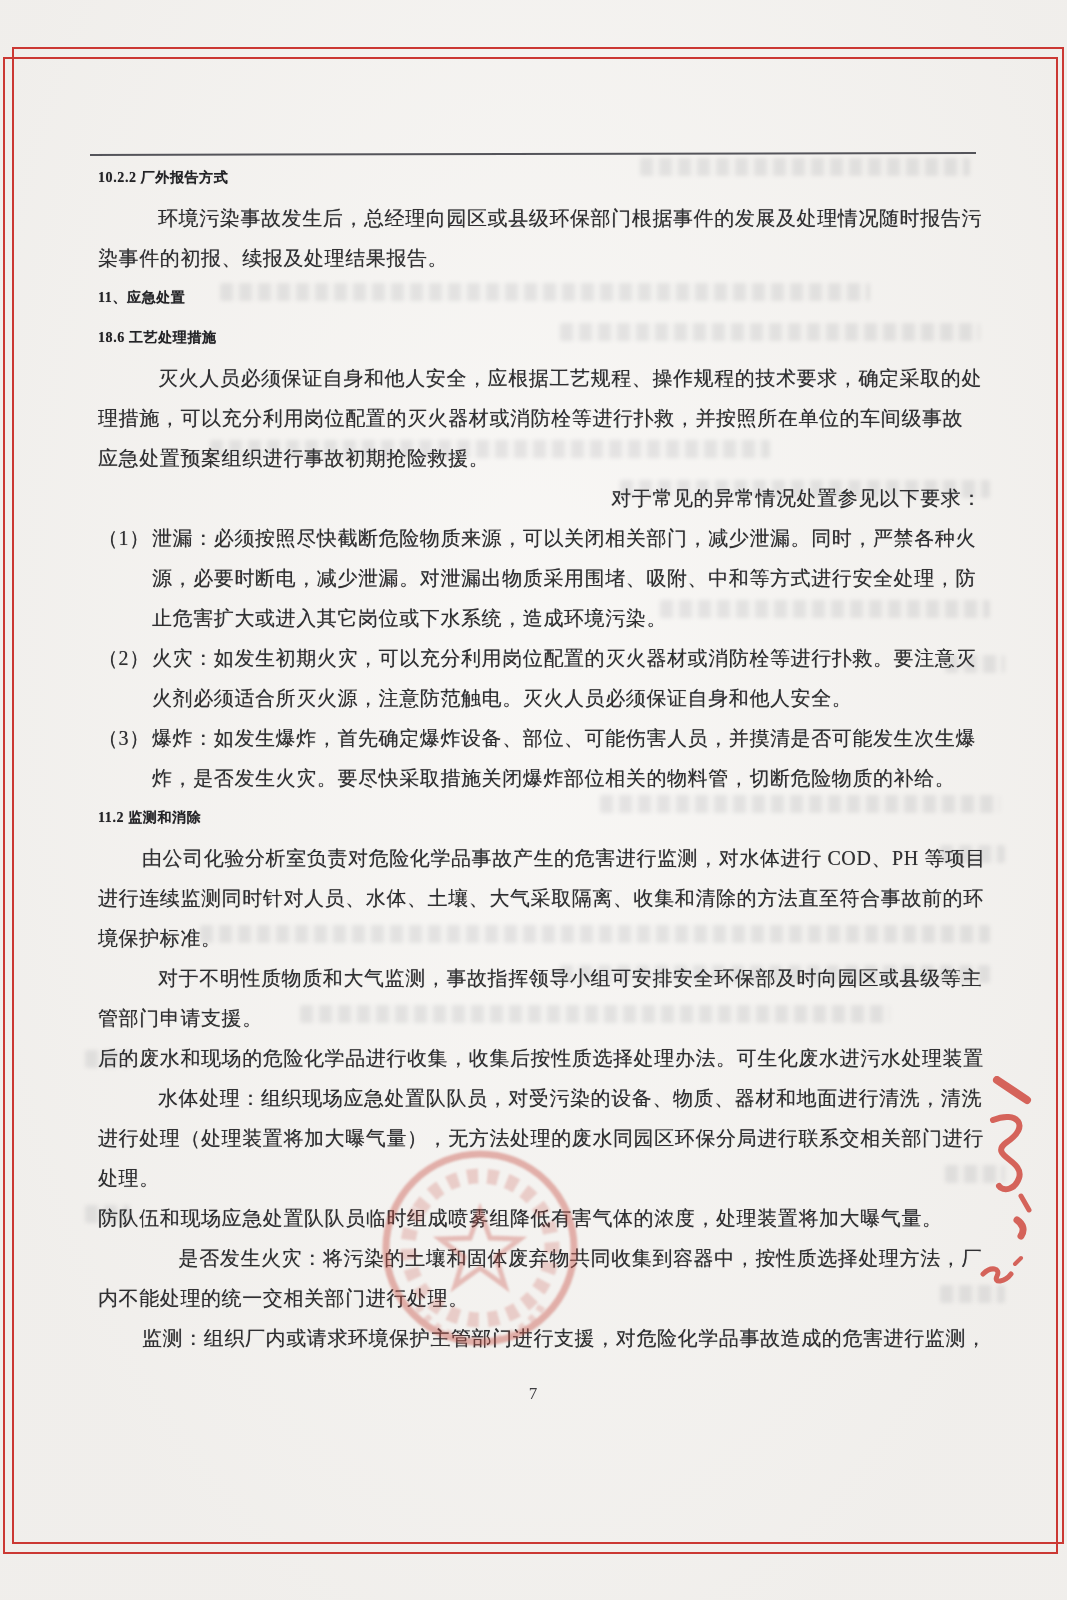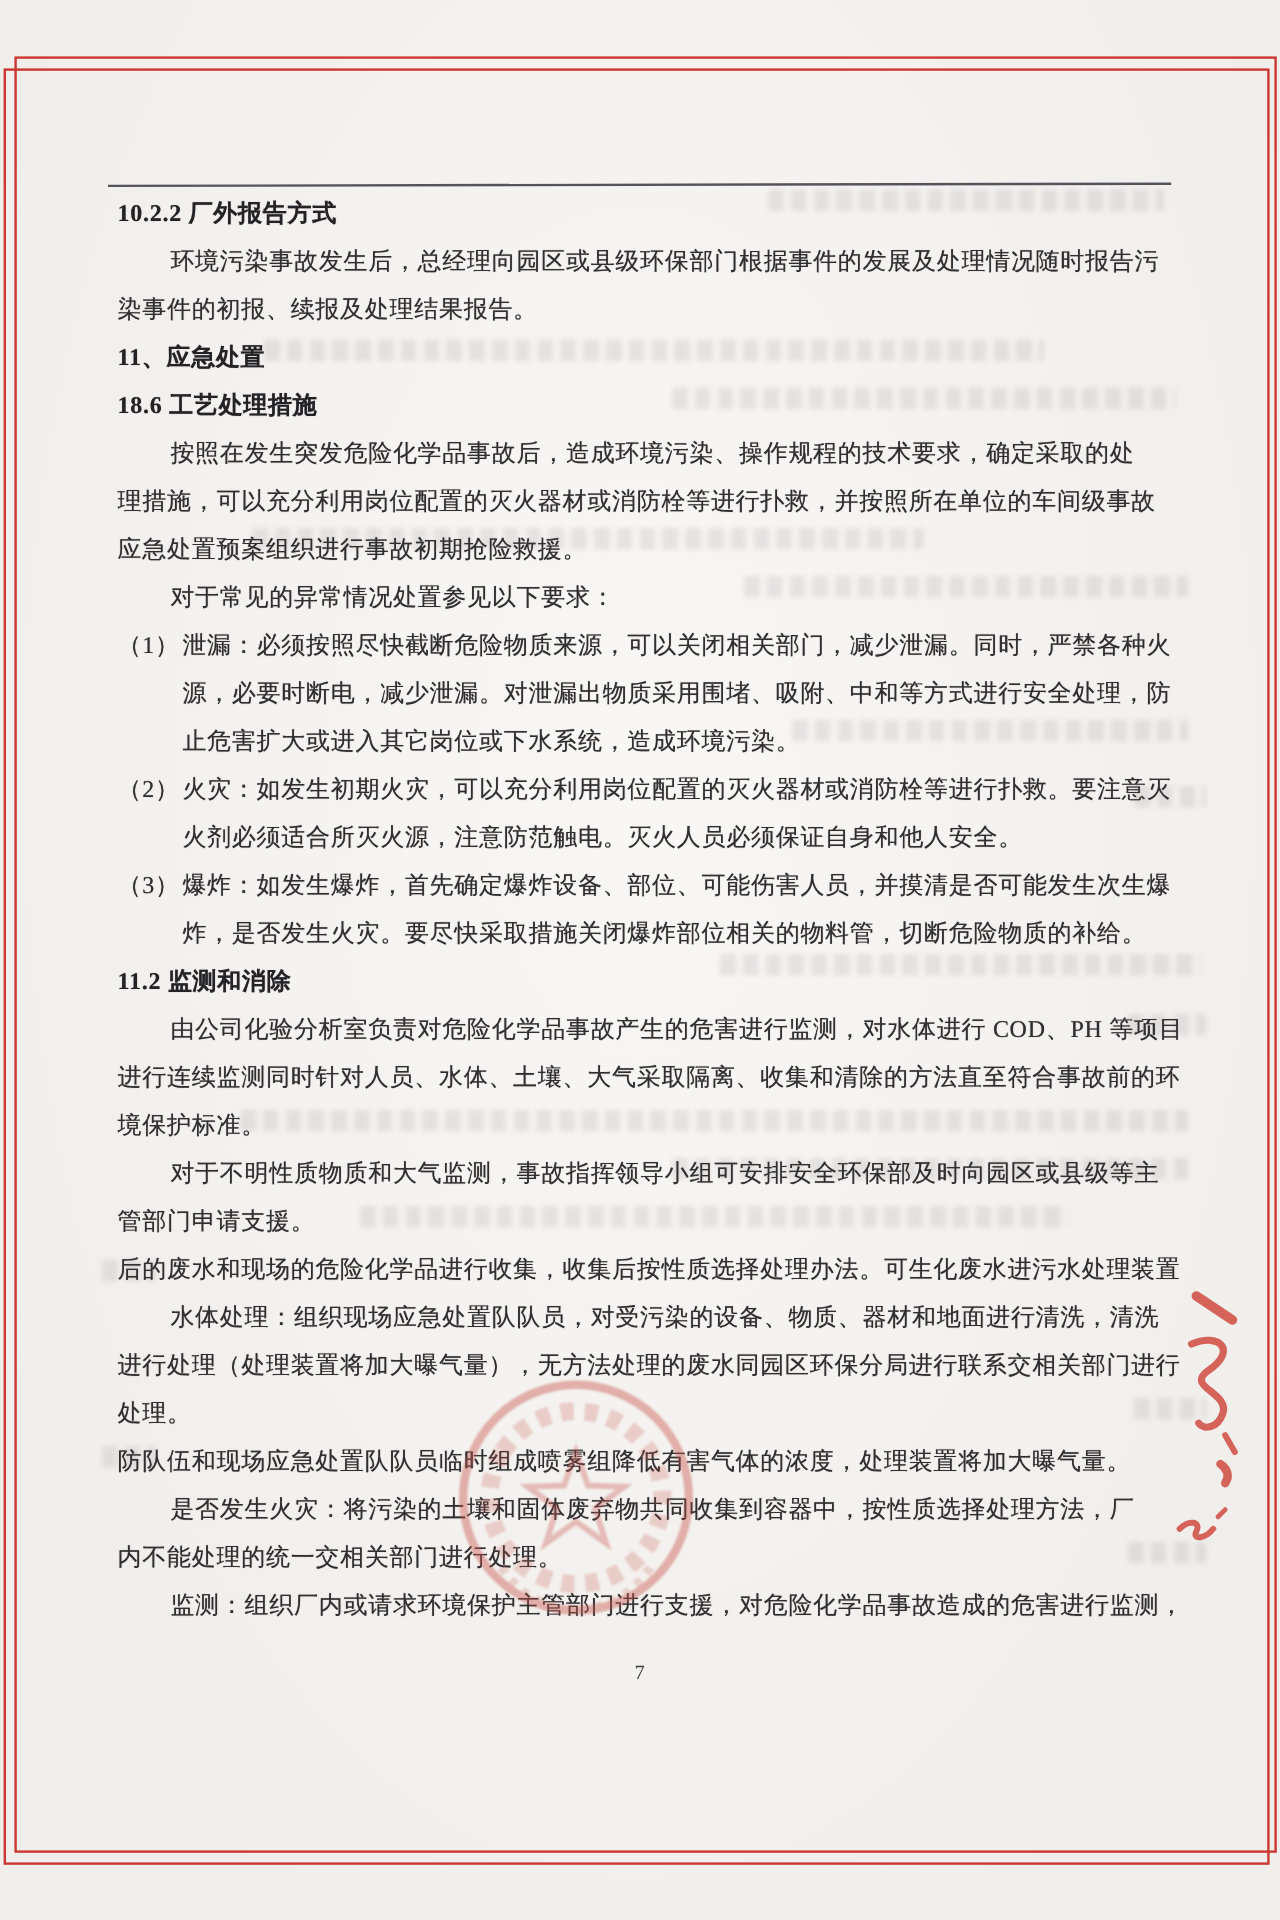--- a/index.html
+++ b/index.html
@@ -22,22 +22,22 @@
     background:#54545a;transform:rotate(-0.12deg);
   }
 
   
   .doc{
     position:absolute;left:98px;top:158px;width:884px;
     font-size:20px;letter-spacing:0.6px;line-height:40px;
     text-shadow:0 0 0.7px rgba(60,60,65,0.65);
   }
   .line{height:40px;white-space:nowrap;}
-  .line.heading{font-weight:bold;font-size:20px;color:#232326;}
-  .line.indent{text-indent:44px;}
+  .line.heading{font-weight:bold;font-size:14px;color:#232326;}
+  .line.indent{text-indent:44px;text-align:right;}
   .line.list{display:flex;}
   .line.list .marker{width:54px;flex:0 0 54px;}
   .line.listcont{padding-left:54px;}
 
   .page-number{
     position:absolute;left:0;top:1384px;width:1067px;text-align:center;
     font-size:17px;color:#3c3c40;letter-spacing:1px;
   }
 
   
@@ -81,21 +81,21 @@
 <div class="smudge" style="left:945px;top:1165px;width:60px;"></div>
 <div class="smudge" style="left:85px;top:1205px;width:45px;"></div>
 <div class="smudge" style="left:940px;top:1285px;width:65px;"></div>
 
 <div class="doc" id="doc-lines">
     <div class="line heading">10.2.2 厂外报告方式</div>
     <div class="line indent">环境污染事故发生后，总经理向园区或县级环保部门根据事件的发展及处理情况随时报告污</div>
     <div class="line plain">染事件的初报、续报及处理结果报告。</div>
     <div class="line heading">11、应急处置</div>
     <div class="line heading">18.6 工艺处理措施</div>
-    <div class="line indent">按照在发生突发危险化学品事故后，造成环境污染、操作规程的技术要求，确定采取的处</div>
+    <div class="line indent">灭火人员必须保证自身和他人安全，应根据工艺规程、操作规程的技术要求，确定采取的处</div>
     <div class="line plain">理措施，可以充分利用岗位配置的灭火器材或消防栓等进行扑救，并按照所在单位的车间级事故</div>
     <div class="line plain">应急处置预案组织进行事故初期抢险救援。</div>
     <div class="line indent">对于常见的异常情况处置参见以下要求：</div>
     <div class="line list">
       <span class="marker">（1）</span>
       <span>泄漏：必须按照尽快截断危险物质来源，可以关闭相关部门，减少泄漏。同时，严禁各种火</span>
     </div>
     <div class="line listcont">源，必要时断电，减少泄漏。对泄漏出物质采用围堵、吸附、中和等方式进行安全处理，防</div>
     <div class="line listcont">止危害扩大或进入其它岗位或下水系统，造成环境污染。</div>
     <div class="line list">

